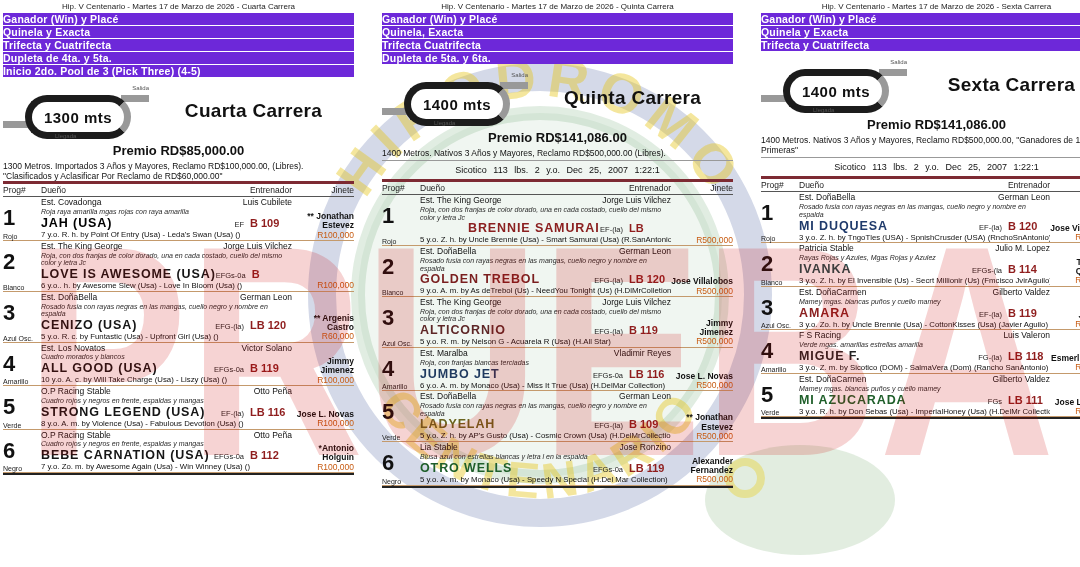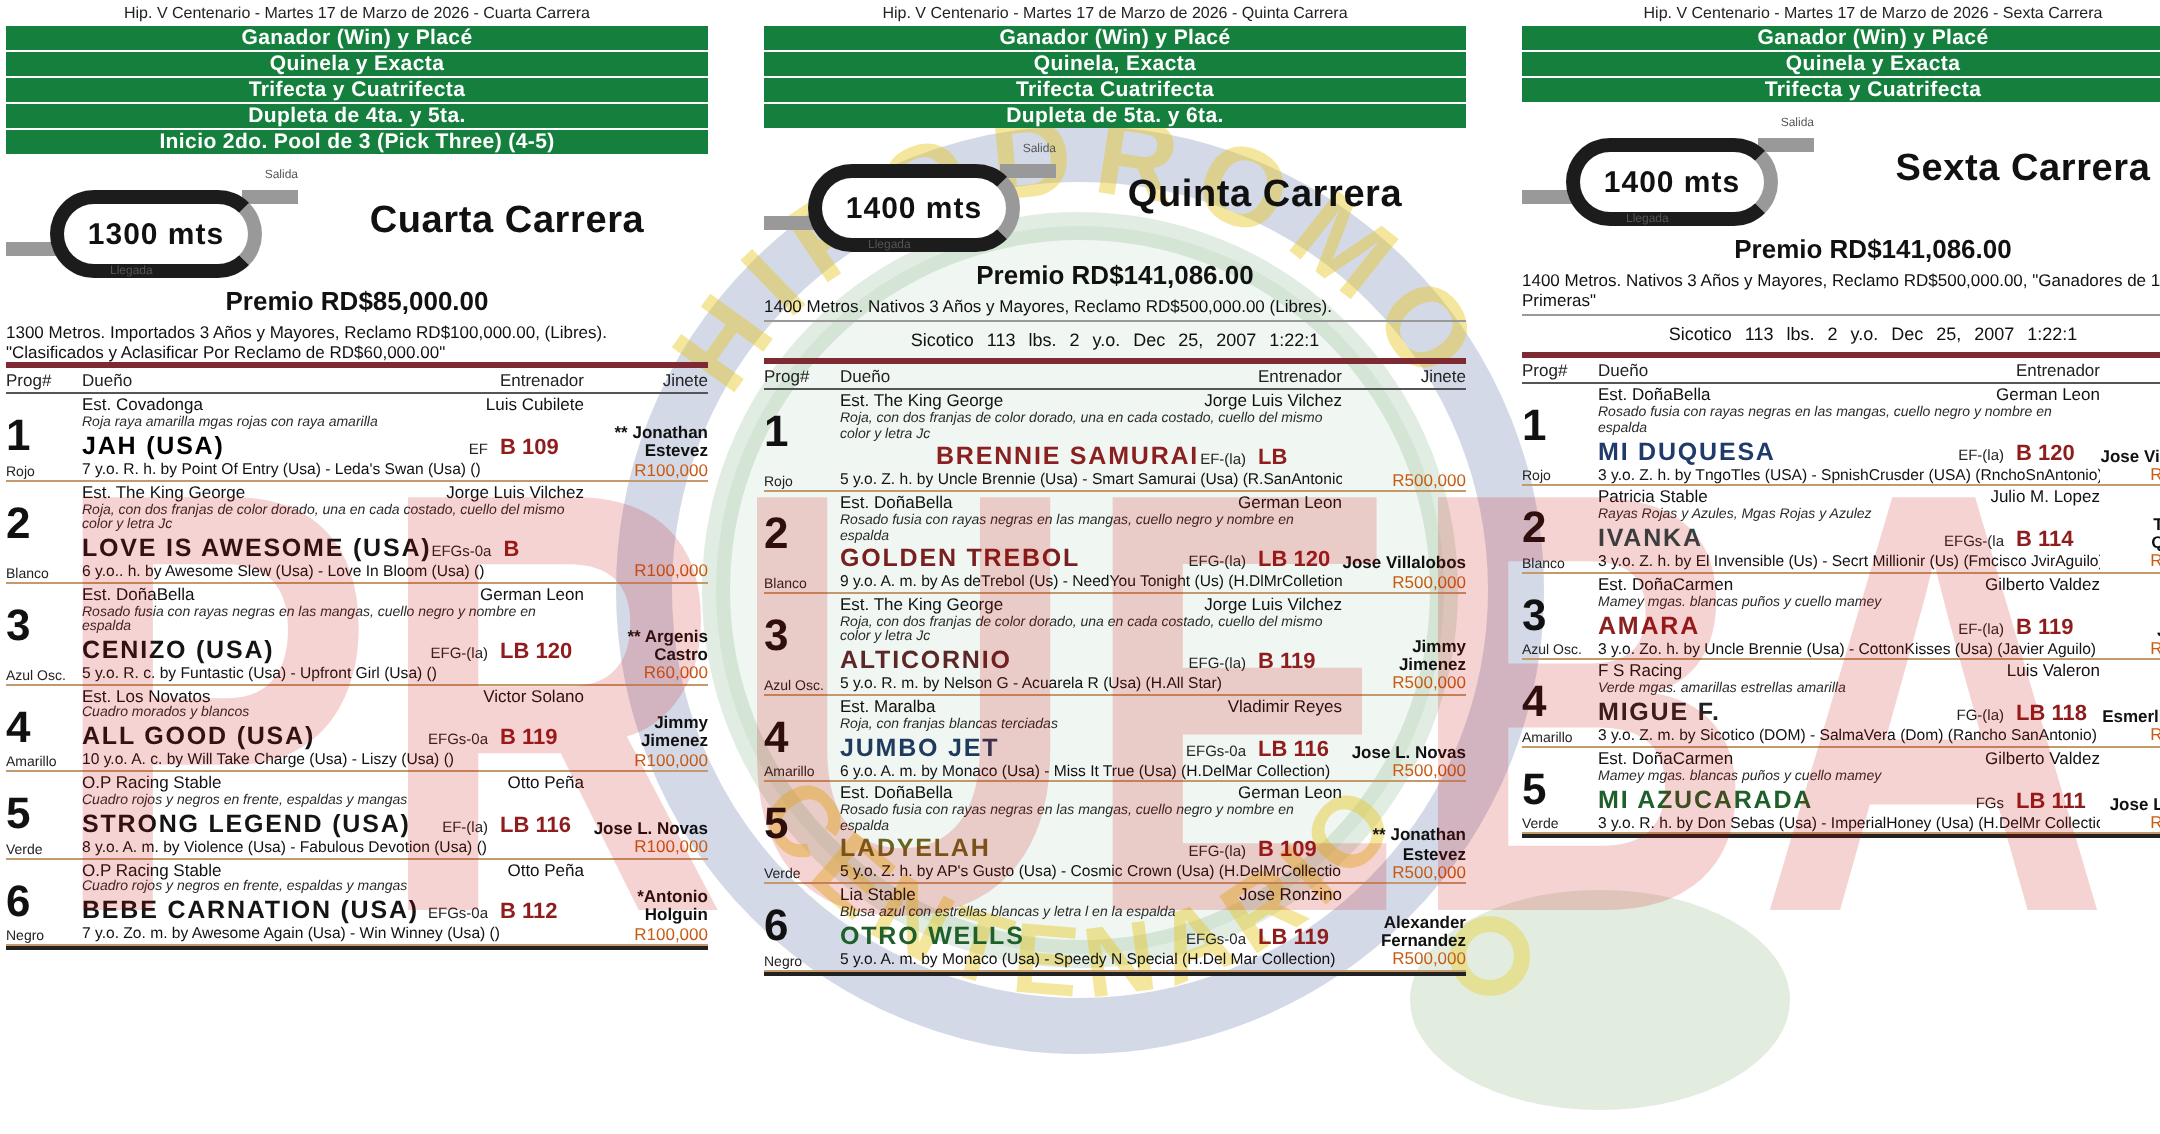--- a/index.html
+++ b/index.html
@@ -8,22 +8,22 @@
     background:#ffffff;
     font-family:"Liberation Sans", sans-serif;
     color:#111;
   }
   #wm-logo{position:absolute;left:0;top:0;z-index:0;pointer-events:none;}
   #wm-prueba{position:absolute;left:0;top:0;z-index:3;pointer-events:none;}
   #columns{position:relative;z-index:1;display:flex;gap:28px;padding:2px 3px;}
   .col{width:351px;flex:0 0 351px;}
   .page-header{font-size:8px;text-align:center;color:#222;margin-bottom:2px;}
   .bars .bar{
-    background:#15803d;color:#fff;font-weight:bold;font-size:10.5px;
-    text-align:center;height:12px;line-height:12px;margin-bottom:1px;
+    background:#6d28d9;color:#fff;font-weight:bold;font-size:10.5px;
+    height:12px;line-height:12px;margin-bottom:1px;
     letter-spacing:.2px;
   }
   .intro{display:flex;align-items:center;margin:6px 0 2px;height:56px;}
   .trackbox{position:relative;width:150px;height:56px;flex:0 0 150px;}
   .track-ring{
     position:absolute;left:22px;top:12px;width:92px;height:30px;
     border:7px solid #1c1c1c;border-right-color:#999;border-radius:24px;
     background:#fff;
   }
   .track-dist{

